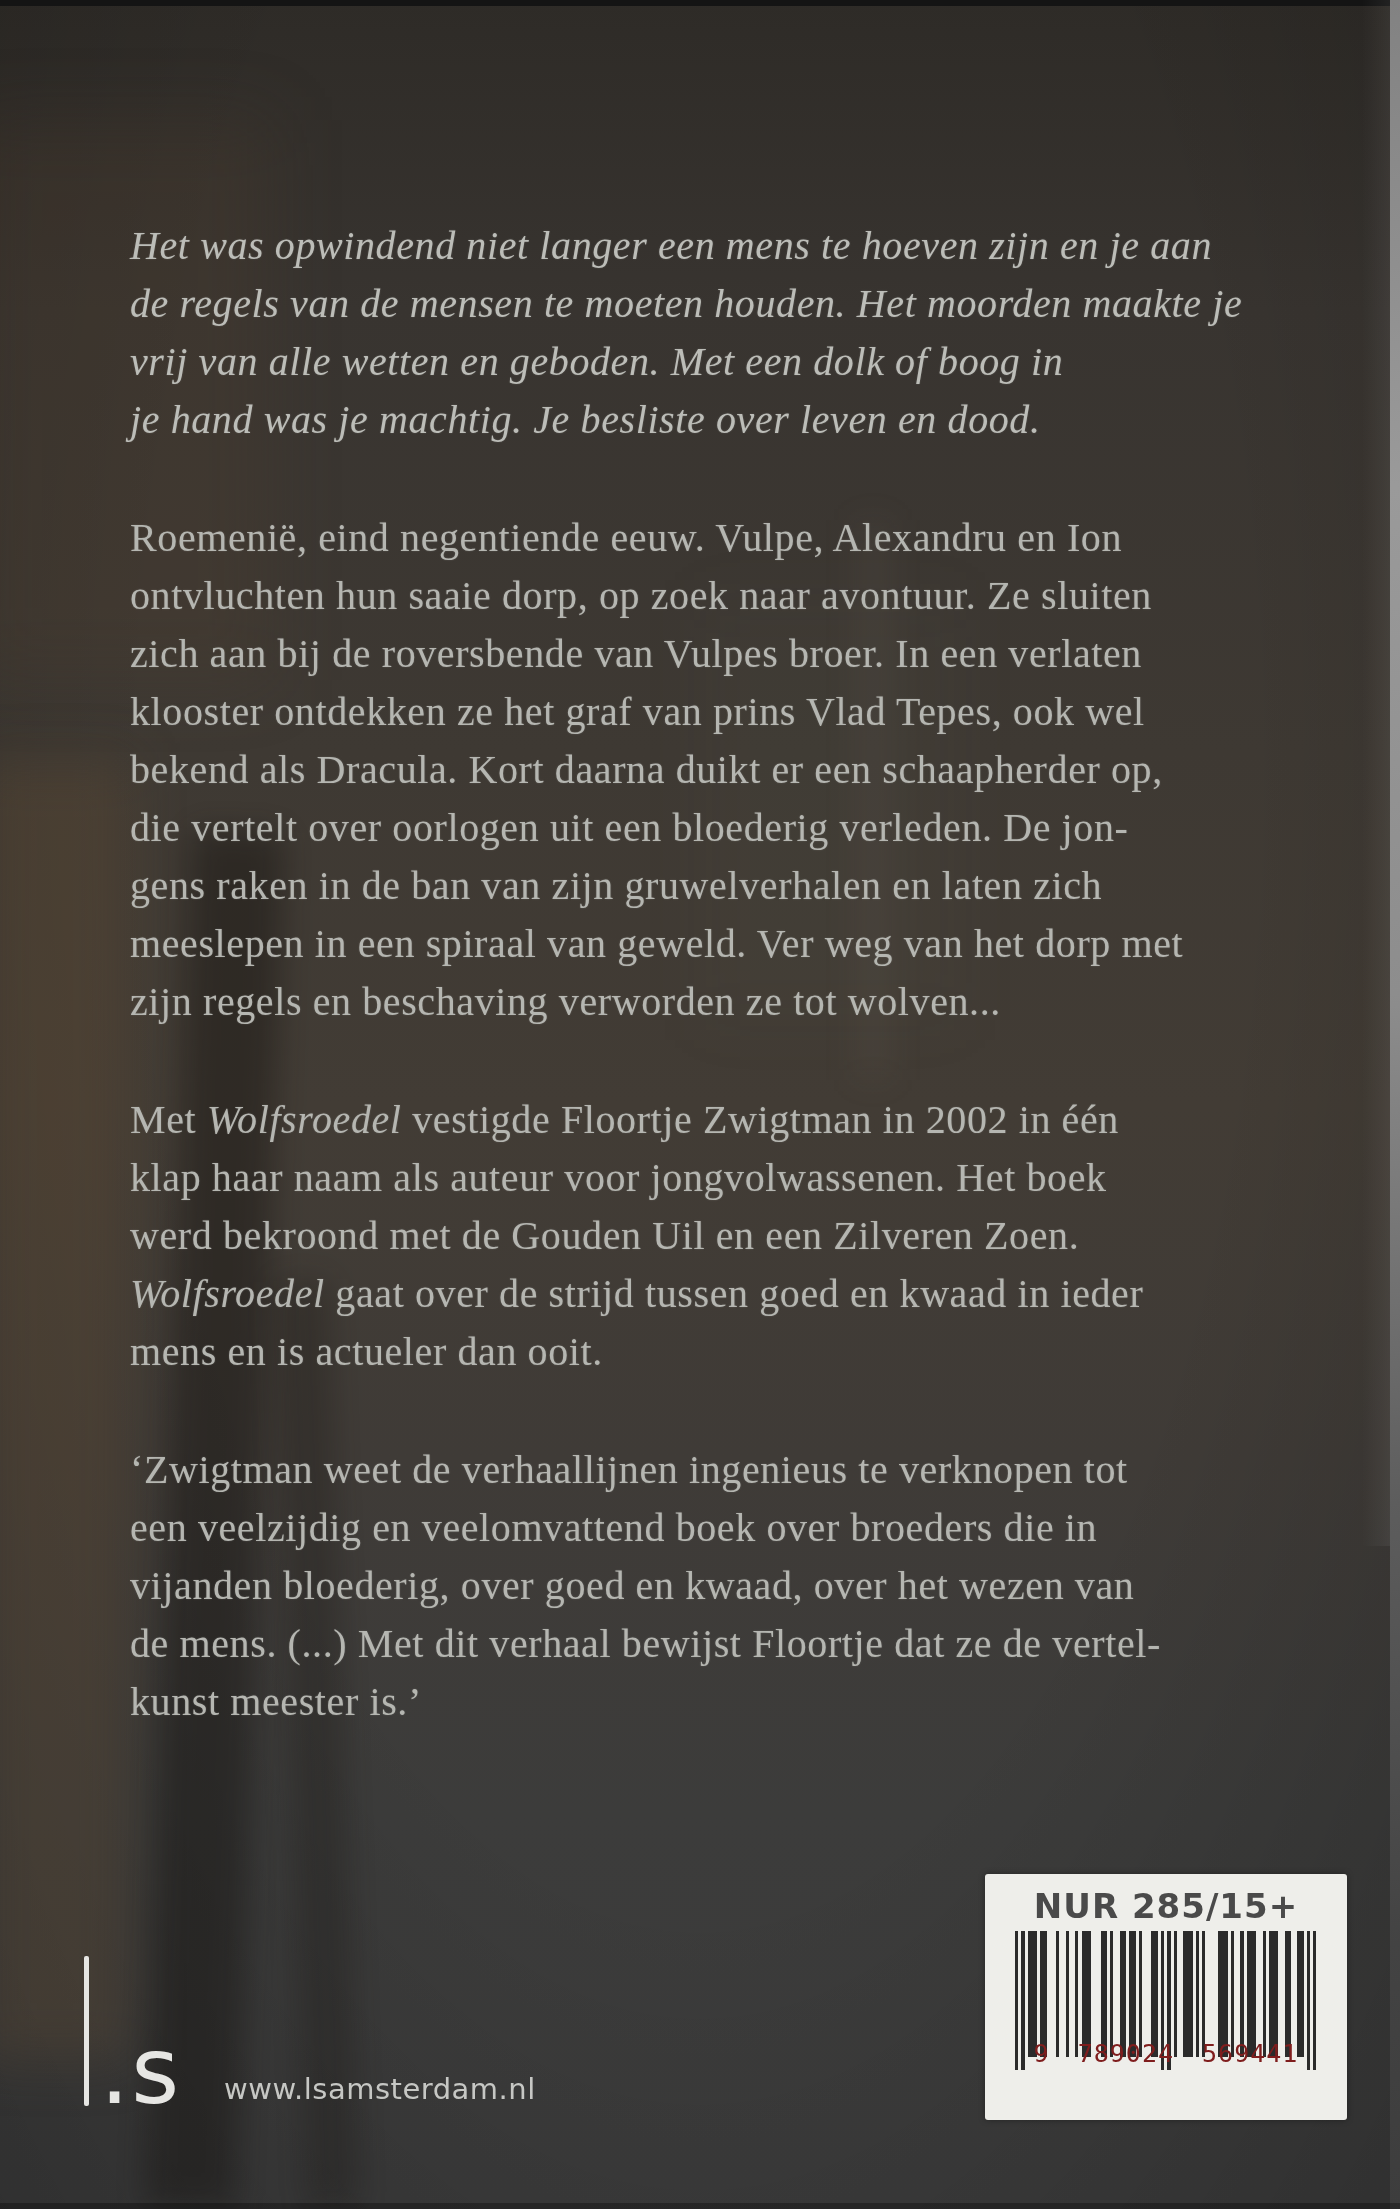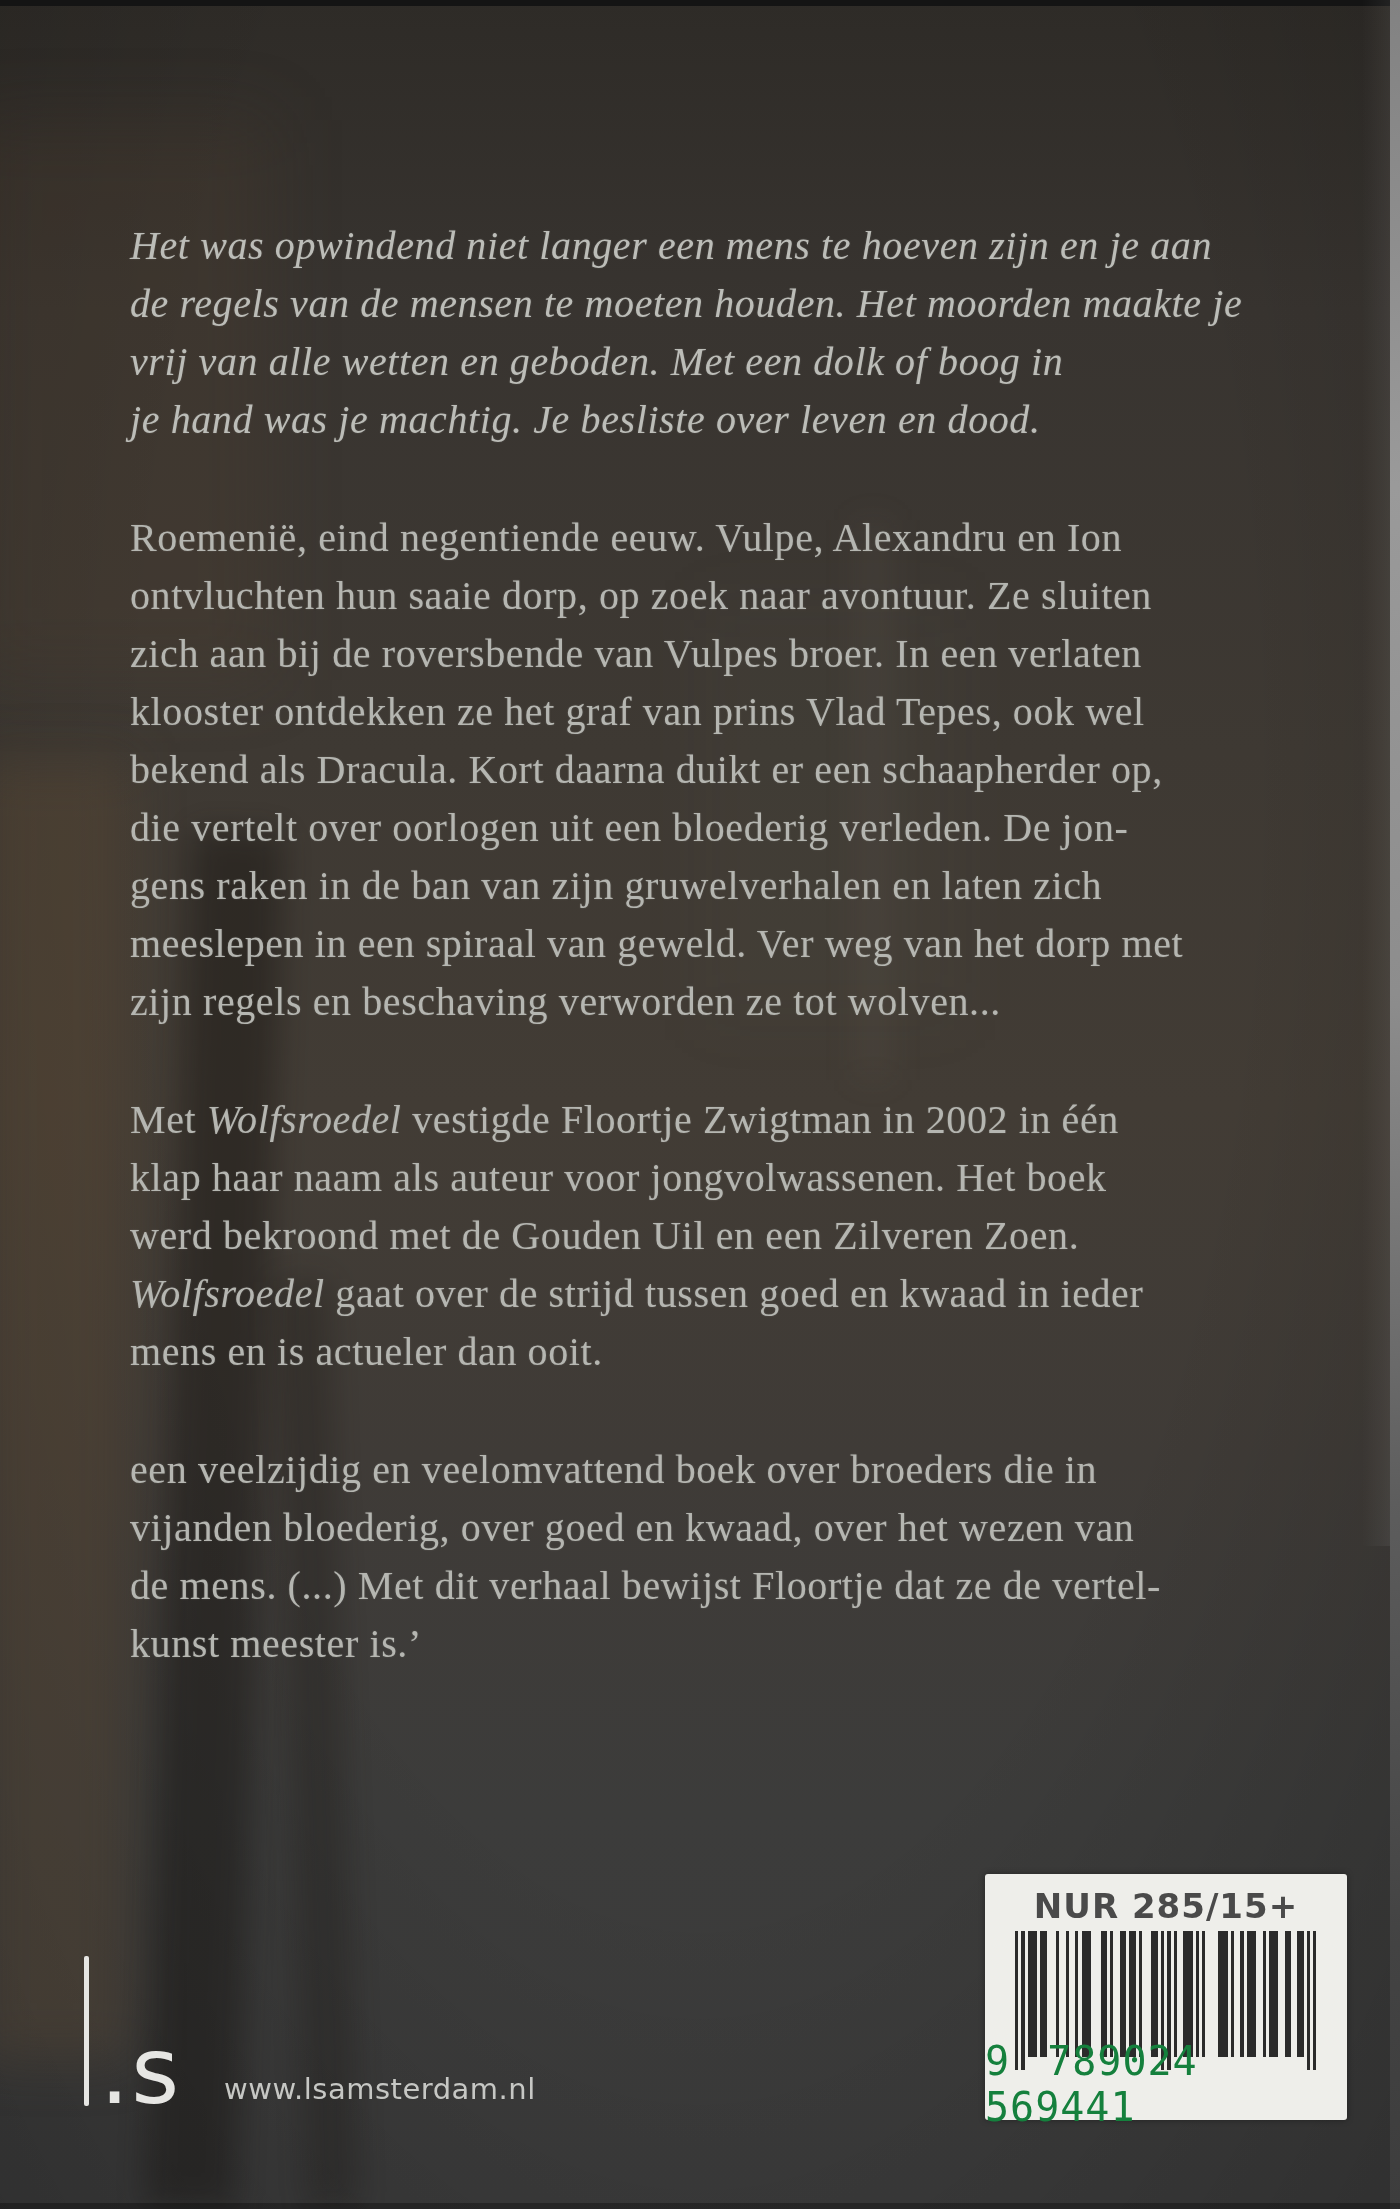--- a/index.html
+++ b/index.html
@@ -49,22 +49,22 @@
     background:#eeeeea; border-radius:3px;
     box-shadow:0 0 6px rgba(0,0,0,0.35);
     display:flex; flex-direction:column; align-items:center;
     font-family:"DejaVu Sans", sans-serif;
   }
   .nur { margin-top:12px; font-size:34px; font-weight:bold; letter-spacing:1px; color:#4a4a4a; }
   .bars { margin-top:5px; height:140px; width:302px; display:flex; align-items:flex-start; }
   .bars .bar  { background:#2b2b2b; height:126px; }
   .bars .bar.tall { height:139px; }
   .bars .gap  { background:transparent; height:126px; }
-  .isbn { margin-top:-32px; font-family:"DejaVu Sans Mono", monospace; font-size:40px;
-          color:#15803d; letter-spacing:1px; word-spacing:12px; background:transparent; }
+  .isbn { margin-top:-32px; font-family:"DejaVu Sans Mono", monospace; font-size:25px;
+          color:#7f1d1d; letter-spacing:1px; word-spacing:12px; background:transparent; }
 
   
   .logo { position:absolute; left:84px; top:1956px; width:120px; height:152px; color:#e6e6e3; }
   .logo .stem { position:absolute; left:0; top:0; width:5px; height:150px; background:#e6e6e3; border-radius:2px; }
   .logo .suffix { position:absolute; left:16px; bottom:-10px; font-family:"DejaVu Sans", sans-serif;
                   font-size:92px; line-height:92px; letter-spacing:2px; }
   .website { position:absolute; left:224px; top:2072px; font-family:"DejaVu Sans", sans-serif;
              font-size:29px; letter-spacing:0.5px; color:#c6c7c4; }
 </style>
 </head>
@@ -102,20 +102,21 @@
         <div class="line"><span>zijn regels en beschaving verworden ze tot wolven...</span></div>
       </div>
     <div class="para">
         <div class="line"><span>Met </span><em>Wolfsroedel</em><span> vestigde Floortje Zwigtman in 2002 in één</span></div>
         <div class="line"><span>klap haar naam als auteur voor jongvolwassenen. Het boek</span></div>
         <div class="line"><span>werd bekroond met de Gouden Uil en een Zilveren Zoen.</span></div>
         <div class="line"><span></span><em>Wolfsroedel</em><span> gaat over de strijd tussen goed en kwaad in ieder</span></div>
         <div class="line"><span>mens en is actueler dan ooit.</span></div>
       </div>
     <div class="para" style="margin-bottom:0">
+        <div class="line"><span>‘Zwigtman weet de verhaallijnen ingenieus te verknopen tot</span></div>
         <div class="line"><span>een veelzijdig en veelomvattend boek over broeders die in</span></div>
         <div class="line"><span>vijanden bloederig, over goed en kwaad, over het wezen van</span></div>
         <div class="line"><span>de mens. (...) Met dit verhaal bewijst Floortje dat ze de vertel-</span></div>
         <div class="line"><span>kunst meester is.’</span></div>
       </div>
   </div>
 
   <div class="barcode-label">
     <div class="nur">NUR 285/15+</div>
     <div class="bars" id="bars">

